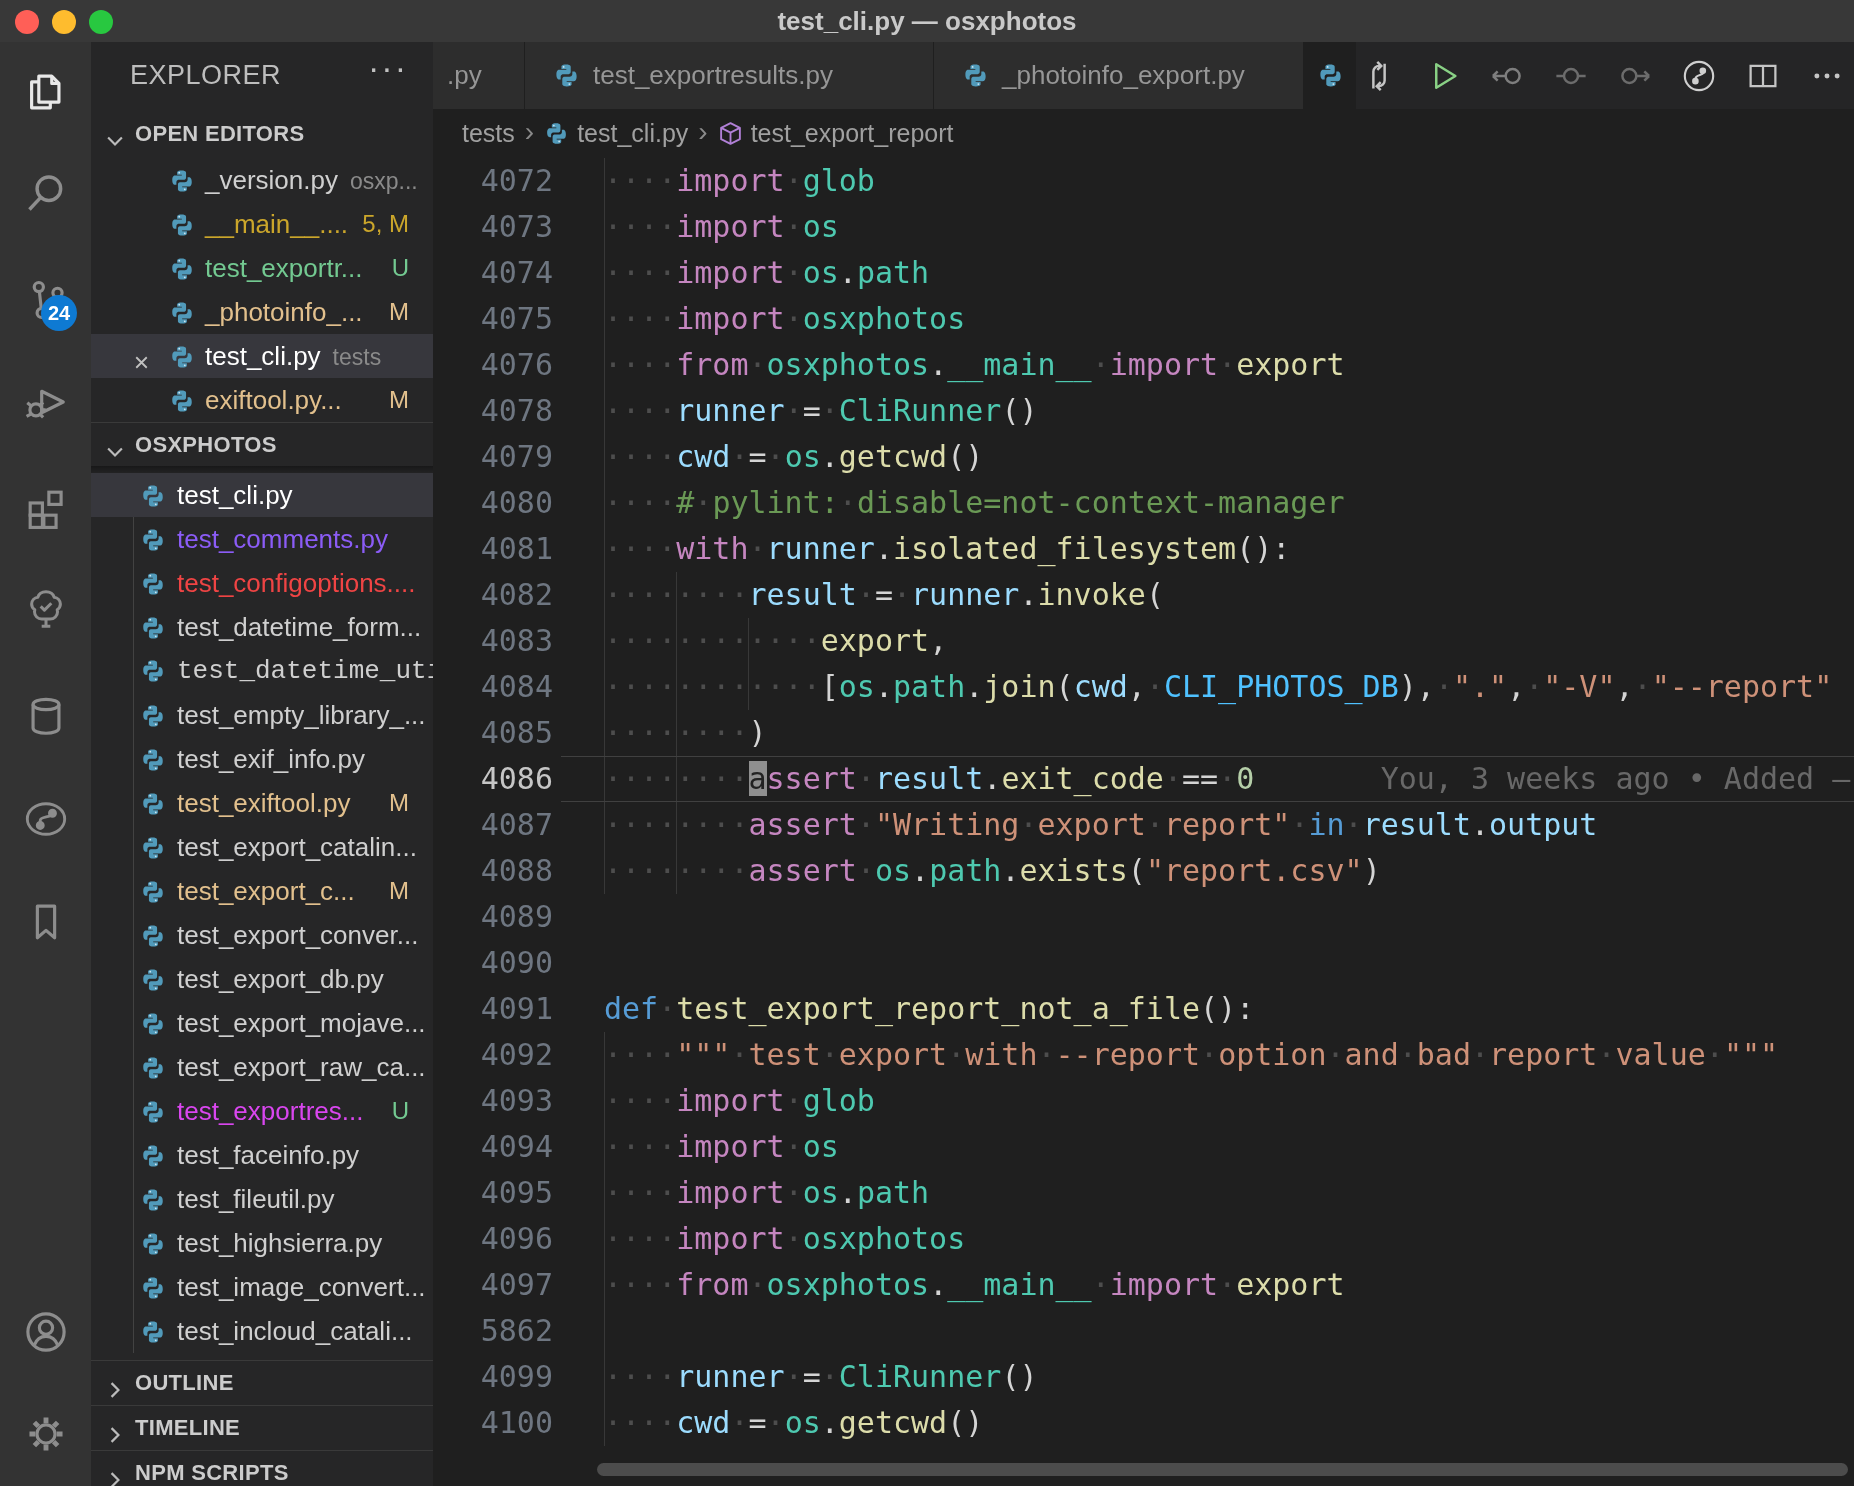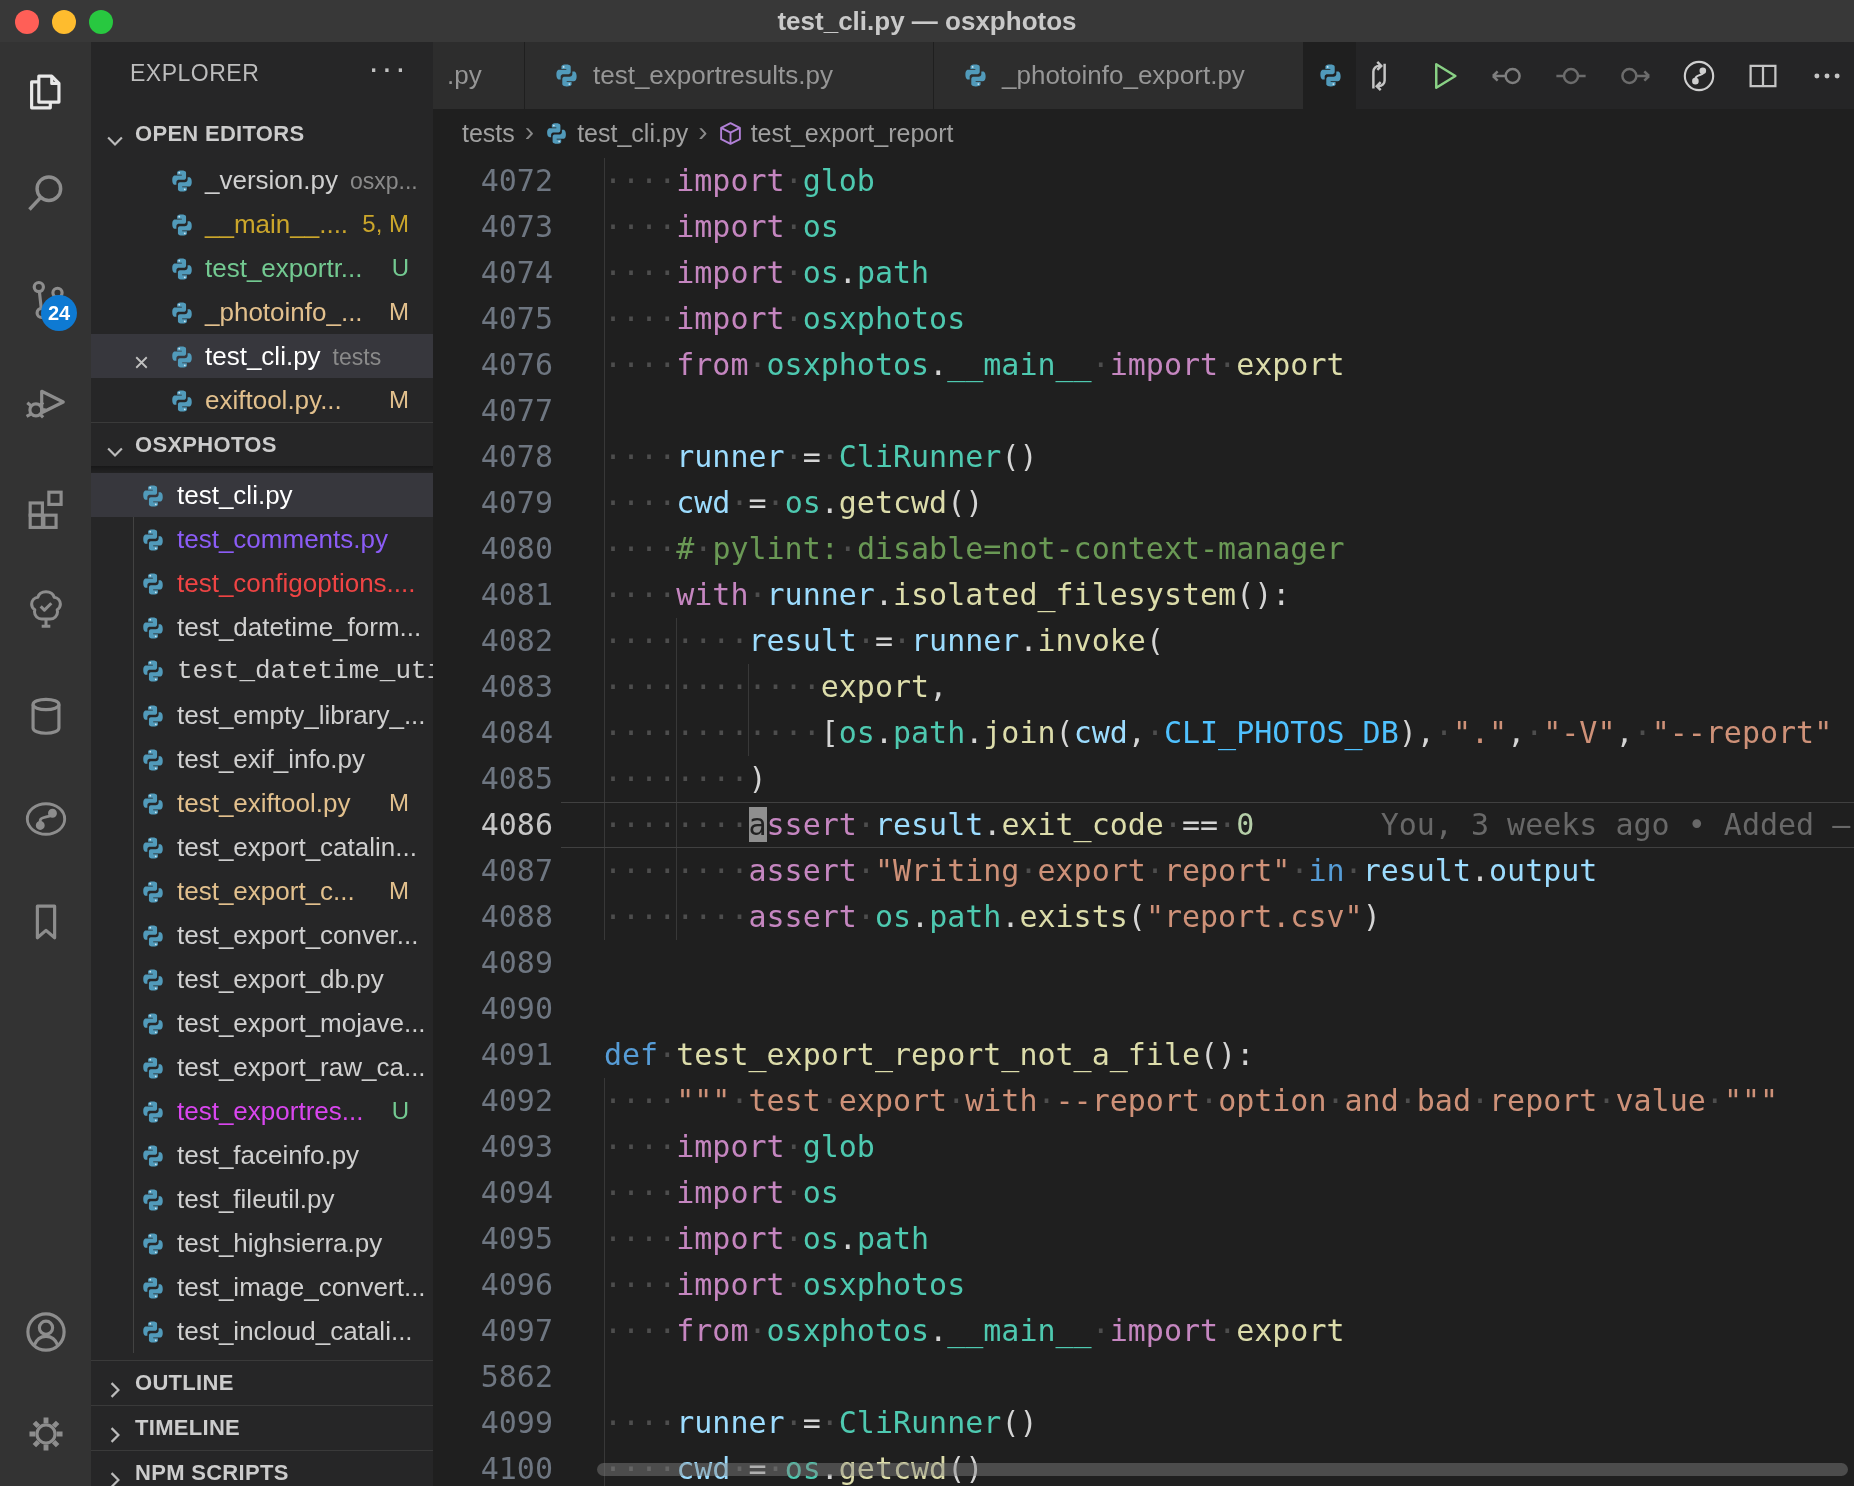--- a/index.html
+++ b/index.html
@@ -16,21 +16,21 @@
   .workbench{position:absolute;left:0;top:42px;width:1854px;height:1444px;}
   
   .activitybar{position:absolute;left:0;top:0;width:91px;height:100%;background:#333333;}
   .ab-item{position:absolute;left:23px;width:46px;height:46px;}
   .ab-item svg{width:46px;height:46px;display:block;}
   .ab-badge{position:absolute;right:-8px;bottom:-8px;min-width:36px;height:36px;border-radius:18px;
             color:#fff;font-size:20px;font-weight:bold;line-height:36px;text-align:center;padding:0 4px;box-sizing:border-box;}
   
   .sidebar{position:absolute;left:91px;top:0;width:342px;height:100%;background:#262627;overflow:hidden;}
   .sb-title{position:absolute;left:0;top:0;width:100%;height:67px;}
-  .sb-title .lbl{position:absolute;left:39px;top:18px;font-size:23px;color:#bdbdbd;letter-spacing:.5px;}
+  .sb-title .lbl{position:absolute;left:39px;top:18px;font-size:27px;color:#bdbdbd;letter-spacing:.5px;}
   .sb-more{position:absolute;left:277px;top:6px;font-size:34px;color:#c0c0c0;letter-spacing:2px;}
   .sb-row{position:absolute;left:0;width:100%;height:44px;line-height:44px;white-space:nowrap;}
   .sb-head{font-weight:bold;color:#cccccc;font-size:22px;}
   .sb-head .chev{position:absolute;left:13px;top:11px;width:22px;height:22px;}
   .sb-head .chev svg{width:22px;height:22px;}
   .sb-head .lbl{position:absolute;left:44px;letter-spacing:.3px;}
   .sb-head.bordered{border-top:1px solid #3a3a3a;background:#262627;}
   .oe-close{position:absolute;left:40px;top:12px;width:21px;height:21px;}
   .oe-close svg{width:21px;height:21px;}
   .oe-icon{position:absolute;left:78px;top:9px;width:26px;height:26px;}
@@ -626,24 +626,20 @@
           </div>
           <div class="code-row">
             <span class="lnum">4075</span>
             <span class="code"><span class="guide" style="left: calc(0ch);"></span><span class="tk tk-w"><span class="dot">····</span></span><span class="tk tk-p"><span>import</span></span><span class="tk tk-w"><span class="dot">·</span></span><span class="tk tk-t"><span>osxphotos</span></span></span>
           </div>
           <div class="code-row">
             <span class="lnum">4076</span>
             <span class="code"><span class="guide" style="left: calc(0ch);"></span><span class="tk tk-w"><span class="dot">····</span></span><span class="tk tk-p"><span>from</span></span><span class="tk tk-w"><span class="dot">·</span></span><span class="tk tk-t"><span>osxphotos</span></span><span class="tk tk-w"><span>.</span></span><span class="tk tk-t"><span>__main__</span></span><span class="tk tk-w"><span class="dot">·</span></span><span class="tk tk-p"><span>import</span></span><span class="tk tk-w"><span class="dot">·</span></span><span class="tk tk-f"><span>export</span></span></span>
           </div>
           <div class="code-row">
-            <span class="lnum">4077</span>
-            <span class="code"><span class="guide" style="left: calc(0ch);"></span></span>
-          </div>
-          <div class="code-row">
             <span class="lnum">4078</span>
             <span class="code"><span class="guide" style="left: calc(0ch);"></span><span class="tk tk-w"><span class="dot">····</span></span><span class="tk tk-v"><span>runner</span></span><span class="tk tk-w"><span class="dot">·</span><span>=</span><span class="dot">·</span></span><span class="tk tk-t"><span>CliRunner</span></span><span class="tk tk-w"><span>()</span></span></span>
           </div>
           <div class="code-row">
             <span class="lnum">4079</span>
             <span class="code"><span class="guide" style="left: calc(0ch);"></span><span class="tk tk-w"><span class="dot">····</span></span><span class="tk tk-v"><span>cwd</span></span><span class="tk tk-w"><span class="dot">·</span><span>=</span><span class="dot">·</span></span><span class="tk tk-t"><span>os</span></span><span class="tk tk-w"><span>.</span></span><span class="tk tk-f"><span>getcwd</span></span><span class="tk tk-w"><span>()</span></span></span>
           </div>
           <div class="code-row">
             <span class="lnum">4080</span>
             <span class="code"><span class="guide" style="left: calc(0ch);"></span><span class="tk tk-w"><span class="dot">····</span></span><span class="tk tk-m"><span>#</span><span class="dot">·</span><span>pylint:</span><span class="dot">·</span><span>disable=not-context-manager</span></span></span>

